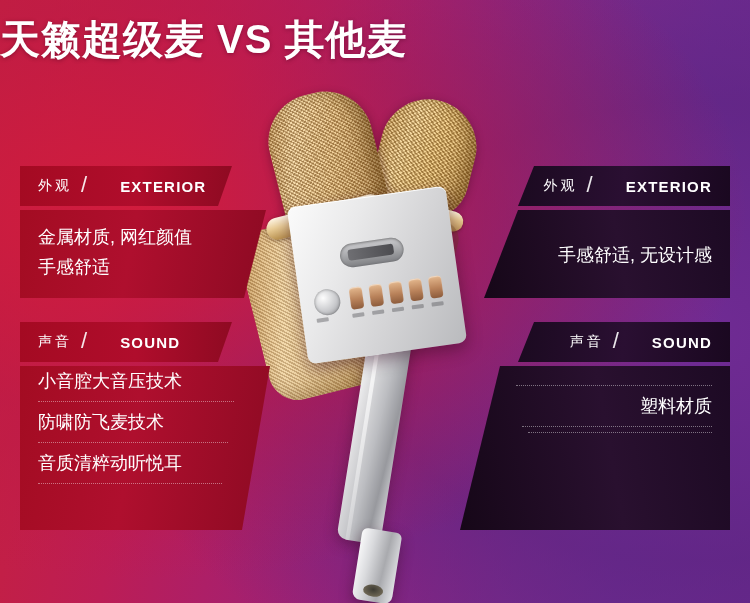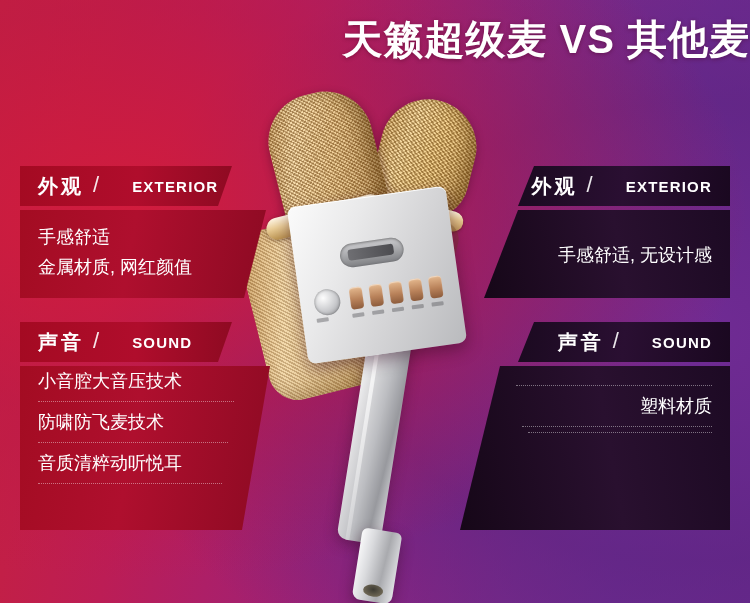--- a/index.html
+++ b/index.html
@@ -20,21 +20,21 @@
         #ad1f67 36%,
         #9c2276 48%,
         #8a2683 60%,
         #7b2a8b 72%,
         #6f2b90 84%,
         #6a2a8e 100%);
   }
   
   .title{
     position:absolute;left:0;right:0;top:14px;
-    text-align:right;
+    text-align:left;
     color:#ffffff;
     font-size:40px;
     font-weight:bold;
     letter-spacing:1px;
     line-height:50px;
     text-shadow:0 1px 4px rgba(70,0,30,0.45);
     white-space:nowrap;
   }
   
   .photo{position:absolute;left:195px;top:78px;width:360px;height:525px;}
@@ -152,21 +152,21 @@
   .mf-tip:after{
     content:"";position:absolute;left:10px;bottom:5px;width:20px;height:12px;border-radius:50%;
     background:radial-gradient(ellipse at 50% 40%,#3d3b33,#6d6654 70%,#9a8f6d 100%);
   }
   
   .panel-head{
     position:absolute;height:40px;display:flex;align-items:center;
     box-shadow:0 2px 6px rgba(40,0,25,.35);
   }
   .panel-head .cn{
-    font-size:20px;font-weight:bold;color:#ffffff;letter-spacing:3px;
+    font-size:14px;font-weight:normal;color:#ffffff;letter-spacing:3px;
   }
   .panel-head .slash{
     font-size:22px;color:#ffffff;margin:0 9px;font-weight:300;opacity:.9;
     transform:translateY(-1px);
   }
   .panel-head .en{
     font-size:15px;font-weight:bold;color:#ffffff;letter-spacing:1.2px;margin-left:24px;
   }
   .panel-body{position:absolute;color:#fdf0f3;}
   .panel-body .line{
@@ -241,22 +241,22 @@
       </div>
     </div>
   </div>
 
   <div class="panel-head left-head" style="top:166px;">
     <span class="cn">外观</span>
     <span class="slash">/</span>
     <span class="en">EXTERIOR</span>
   </div>
   <div class="panel-body left-body" style="top:210px;width:246px;height:88px;clip-path:polygon(0 0,100% 0,calc(100% - 22px) 100%,0 100%);">
+    <div class="line">金属材质, 网红颜值</div>
     <div class="line">手感舒适</div>
-    <div class="line">金属材质, 网红颜值</div>
   </div>
 
   <div class="panel-head left-head" style="top:322px;">
     <span class="cn">声音</span>
     <span class="slash">/</span>
     <span class="en">SOUND</span>
   </div>
   <div class="panel-body left-body" style="top:366px;width:250px;height:164px;padding-top:0;clip-path:polygon(0 0,100% 0,calc(100% - 28px) 100%,0 100%);">
     <div class="line">小音腔大音压技术</div>
     <div class="dotted" style="width:196px;margin:5px 0;"></div>

